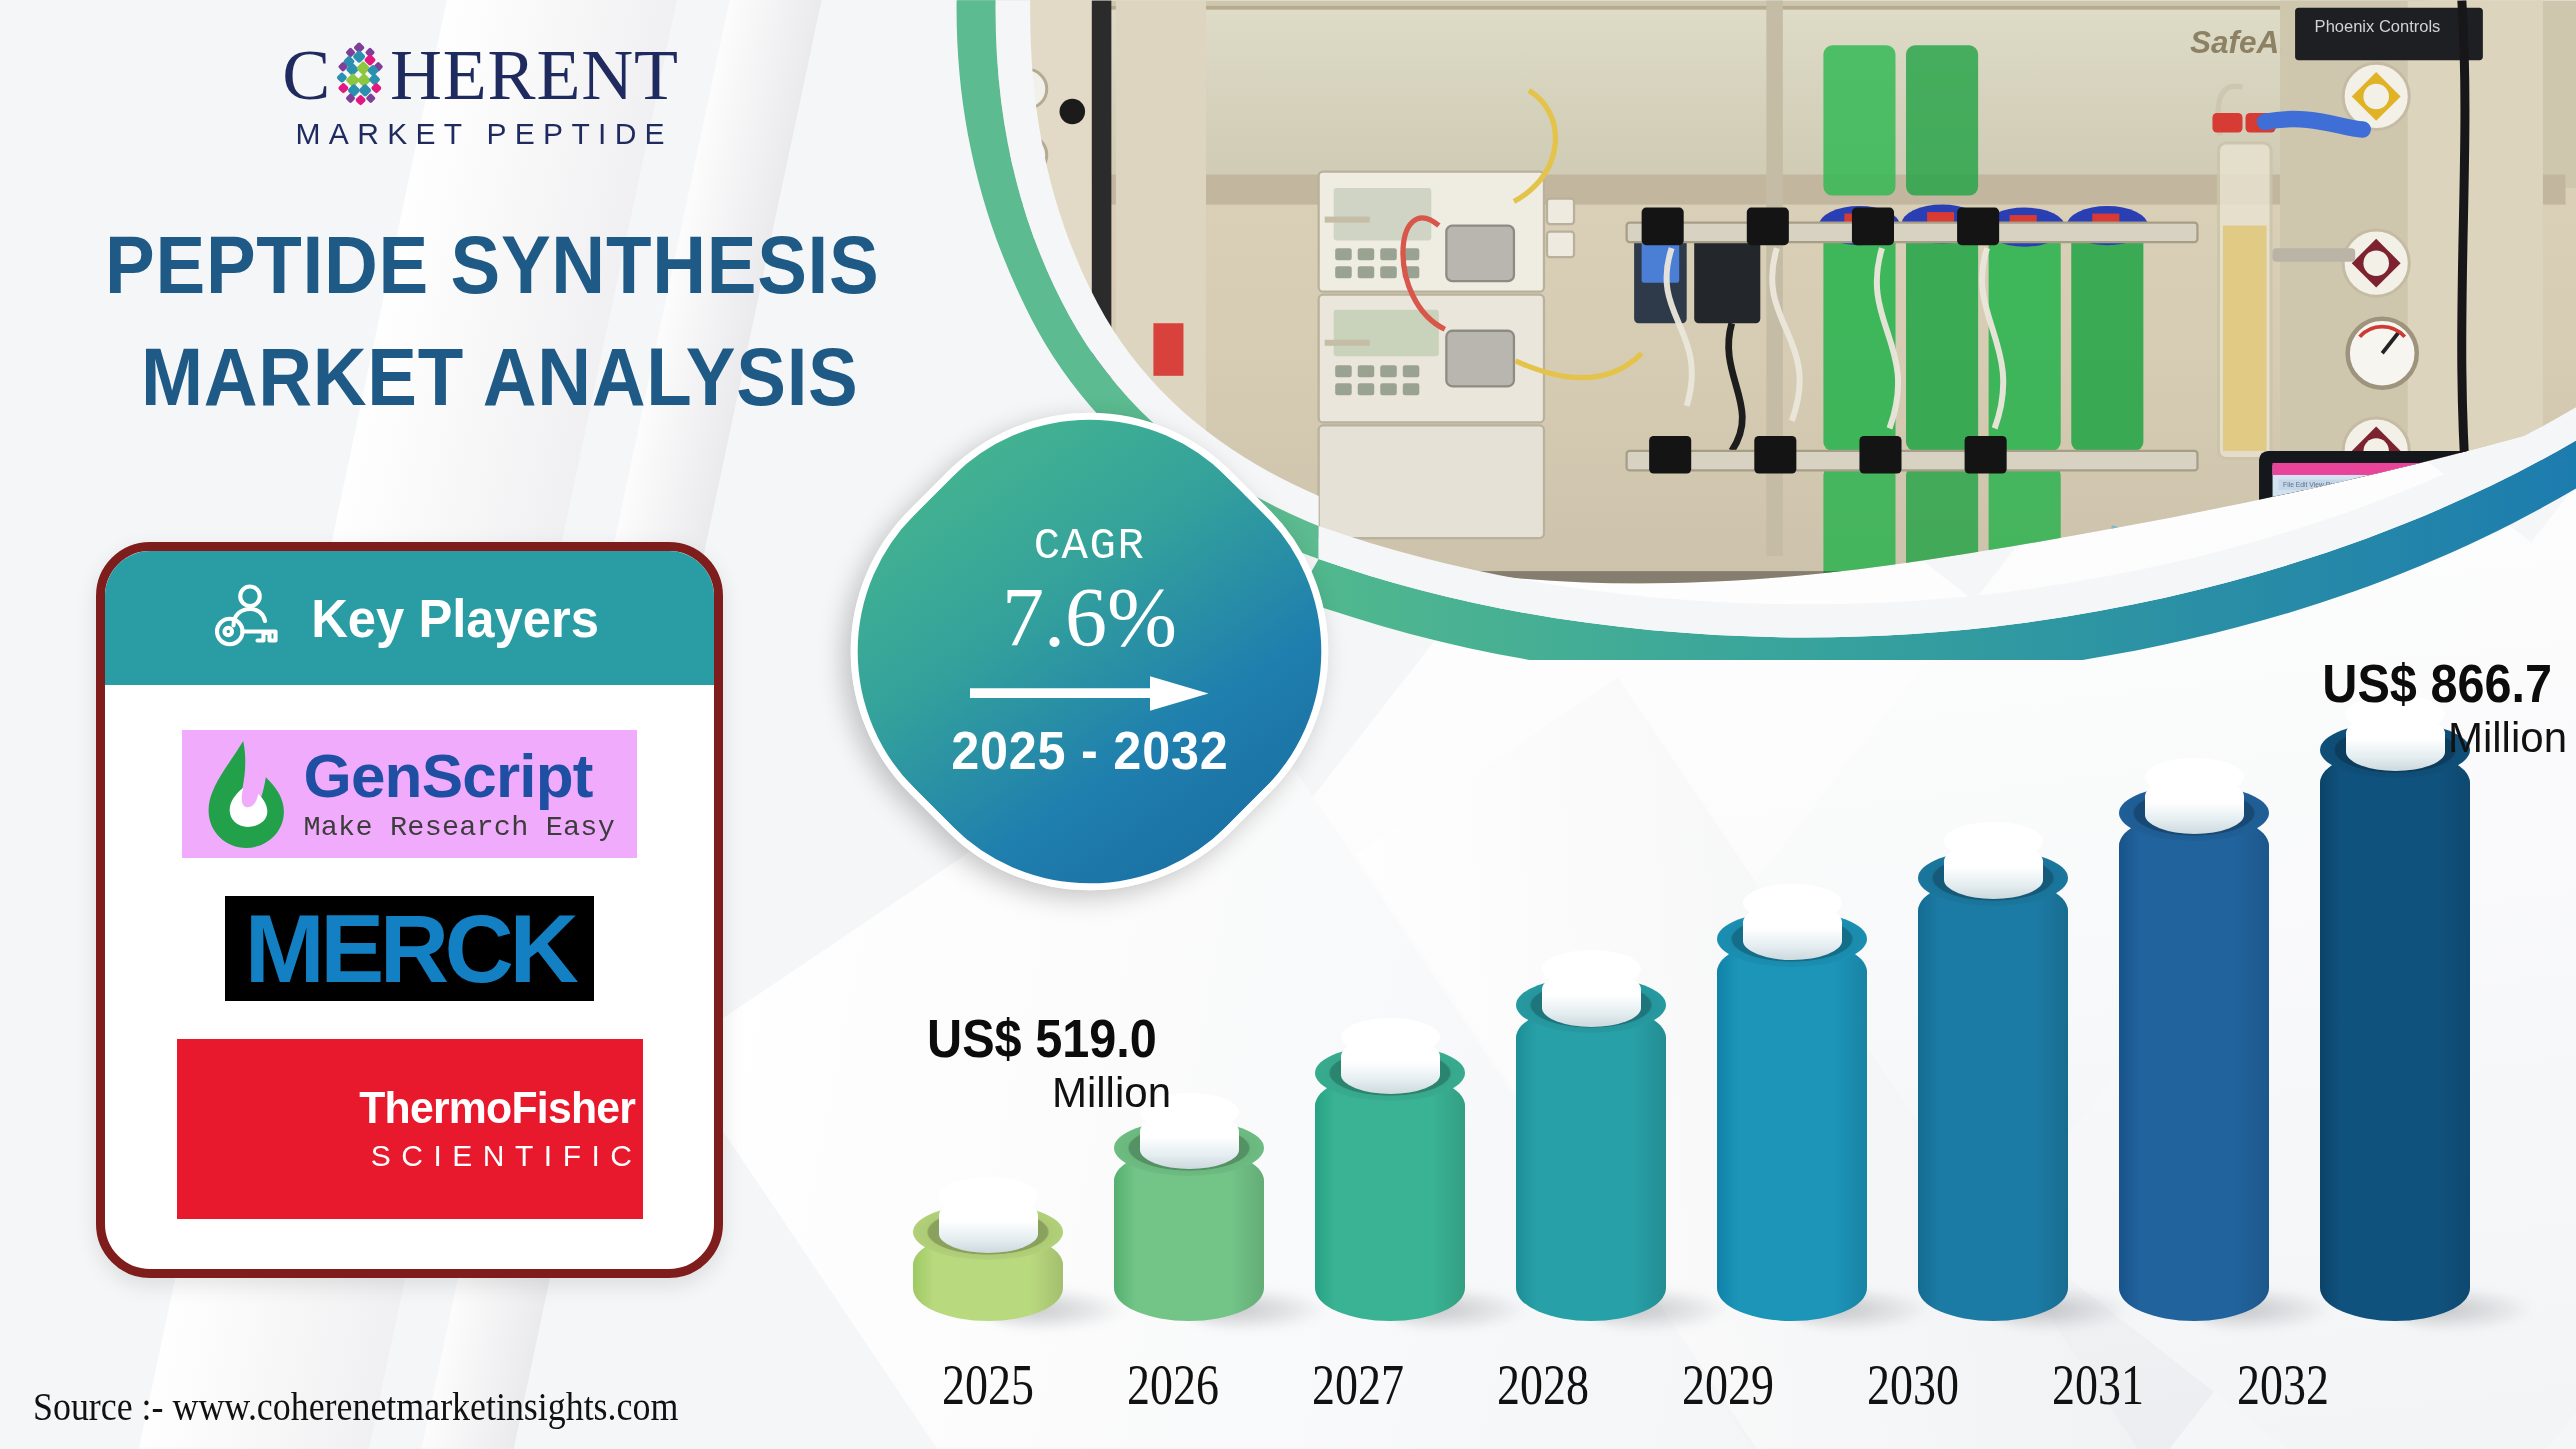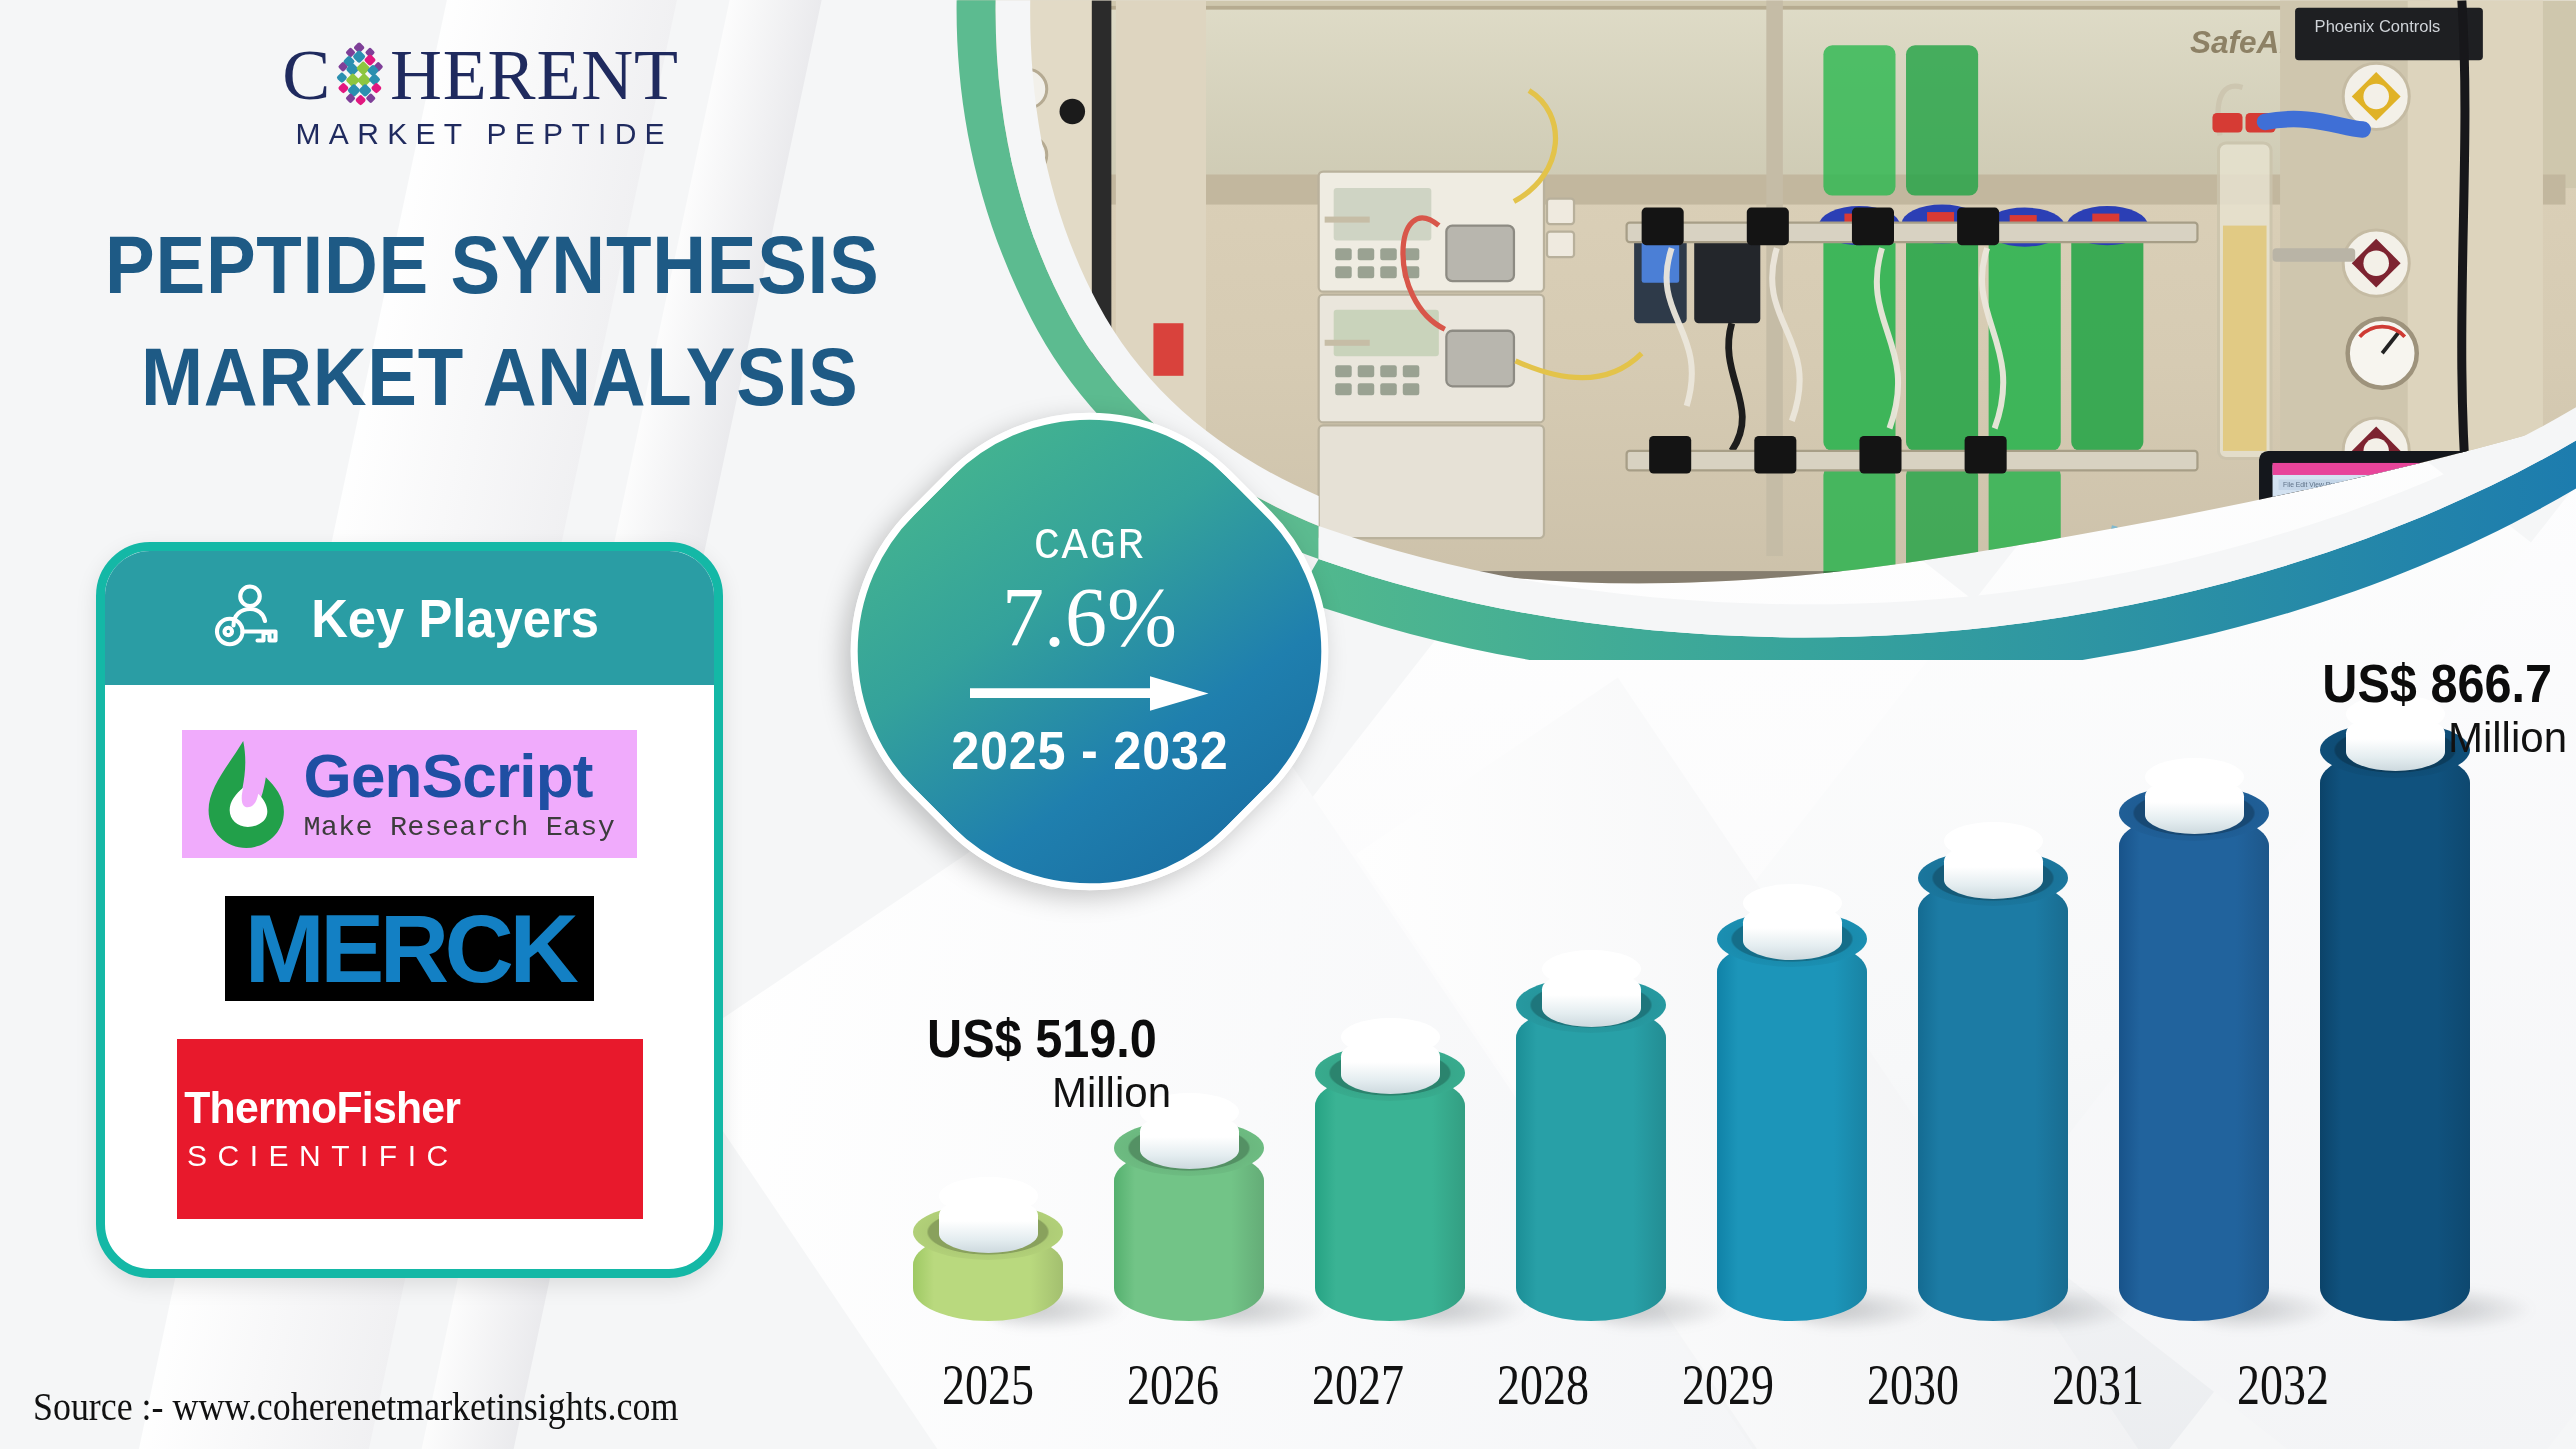--- a/index.html
+++ b/index.html
@@ -75,21 +75,21 @@
     transform: scaleX(0.92);
     transform-origin: left center;
     white-space: nowrap;
   }
   .title-line.l2 { padding-left: 39px; }
 
   
   .kp-card {
     position: absolute; left: 96px; top: 542px;
     width: 627px; height: 736px;
-    border: 9px solid #14b8a6;
+    border: 9px solid #7f1d1d;
     border-radius: 54px;
     background: #ffffff;
     overflow: hidden;
     box-shadow: 0 7.5px 21px rgba(0,0,0,.10);
   }
   .kp-head {
     height: 134px; background: #2a9da4;
     display: flex; align-items: center; justify-content: center; gap: 19.5px;
   }
   .kp-head-label {
@@ -123,21 +123,21 @@
   .merck-text {
     font-size: 96px; font-weight: 700; color: #1380c4;
     font-family: "Liberation Sans", sans-serif;
     letter-spacing: -4.5px; line-height: 1;
     transform: scaleY(1.12);
   }
 
   
   .tf-box {
     background: #e8192c; width: 466px; height: 180px;
-    display: flex; flex-direction: column; align-items: flex-start; justify-content: center;
+    display: flex; flex-direction: column; align-items: flex-end; justify-content: center;
   }
   .tf-name {
     color:#fff; font-size: 45px; font-weight: 700; line-height: 1;
     font-family: "Liberation Sans", sans-serif; letter-spacing: -0.8px;
     transform: scaleX(.95);
   }
   .tf-sub {
     color:#fff; font-size: 30px; letter-spacing: 10.5px; margin-top: 9px;
     font-family: "Liberation Sans", sans-serif; font-weight: 400;
     padding-left: 10.5px;

